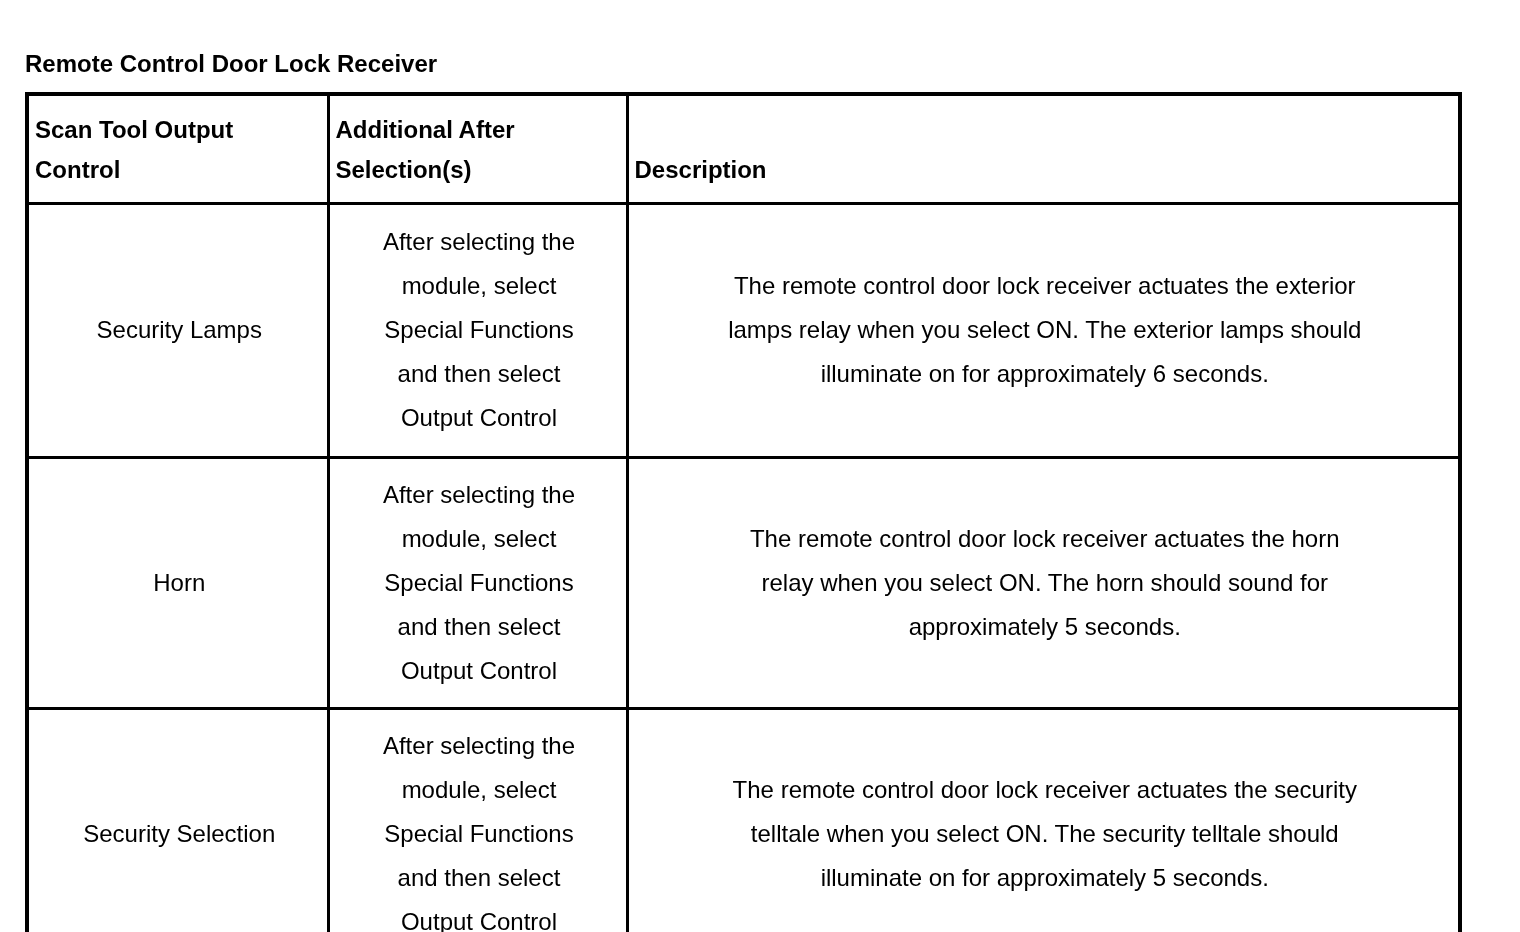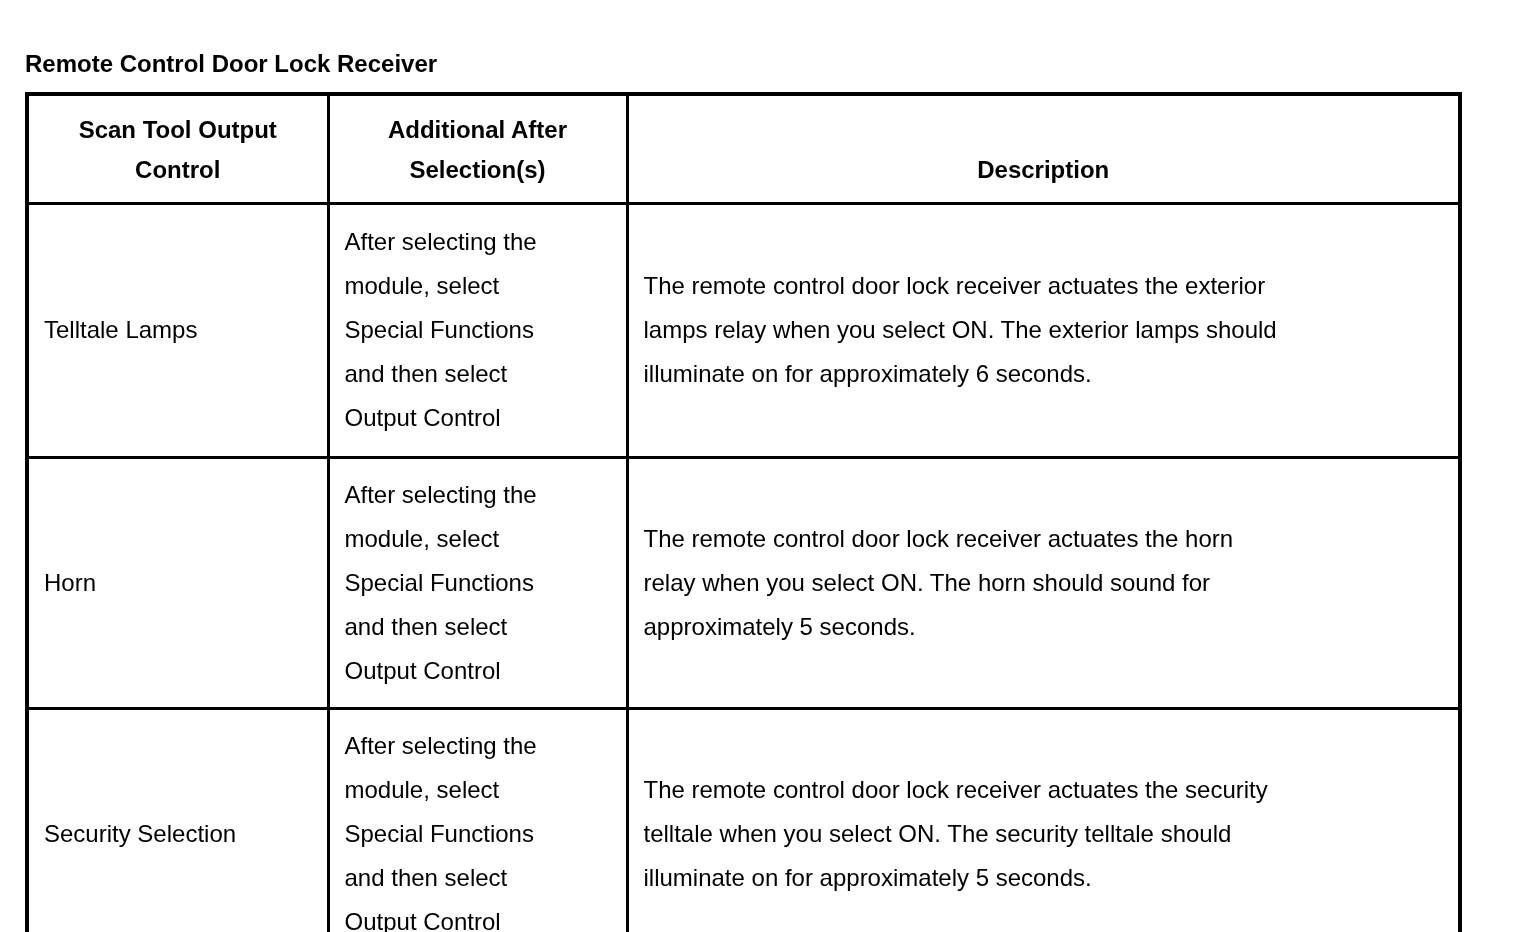--- a/index.html
+++ b/index.html
@@ -37,29 +37,29 @@
   }
   .control-table th,
   .control-table td {
     border: 3px solid #000000;
     white-space: pre-line;
     overflow: hidden;
   }
   .control-table th {
     font-size: 24px;
     font-weight: bold;
-    text-align: center;
+    text-align: left;
     vertical-align: bottom;
     line-height: 40px;
     padding: 0 6px 12px 6px;
   }
   .control-table td {
     font-size: 24px;
     font-weight: normal;
-    text-align: left;
+    text-align: center;
     vertical-align: middle;
     line-height: 44px;
     padding: 0 12px 0 15px;
   }
   tr.header-row   { height: 109px; }
   tr.body-row-0   { height: 254px; }
   tr.body-row-1   { height: 251px; }
   tr.body-row-2   { height: 253px; }
   col.col-control   { width: 301px; }
   col.col-menu      { width: 299px; }
@@ -82,21 +82,21 @@
       <tr class="header-row">
         <th>Scan Tool Output
 Control</th>
         <th>Additional After
 Selection(s)</th>
         <th>Description</th>
       </tr>
     </thead>
     <tbody>
       <tr class="body-row-0">
-        <td>Telltale Lamps</td>
+        <td>Security Lamps</td>
         <td>After selecting the
 module, select
 Special Functions
 and then select
 Output Control</td>
         <td>The remote control door lock receiver actuates the exterior
 lamps relay when you select ON. The exterior lamps should
 illuminate on for approximately 6 seconds.</td>
       </tr>
       <tr class="body-row-1">

